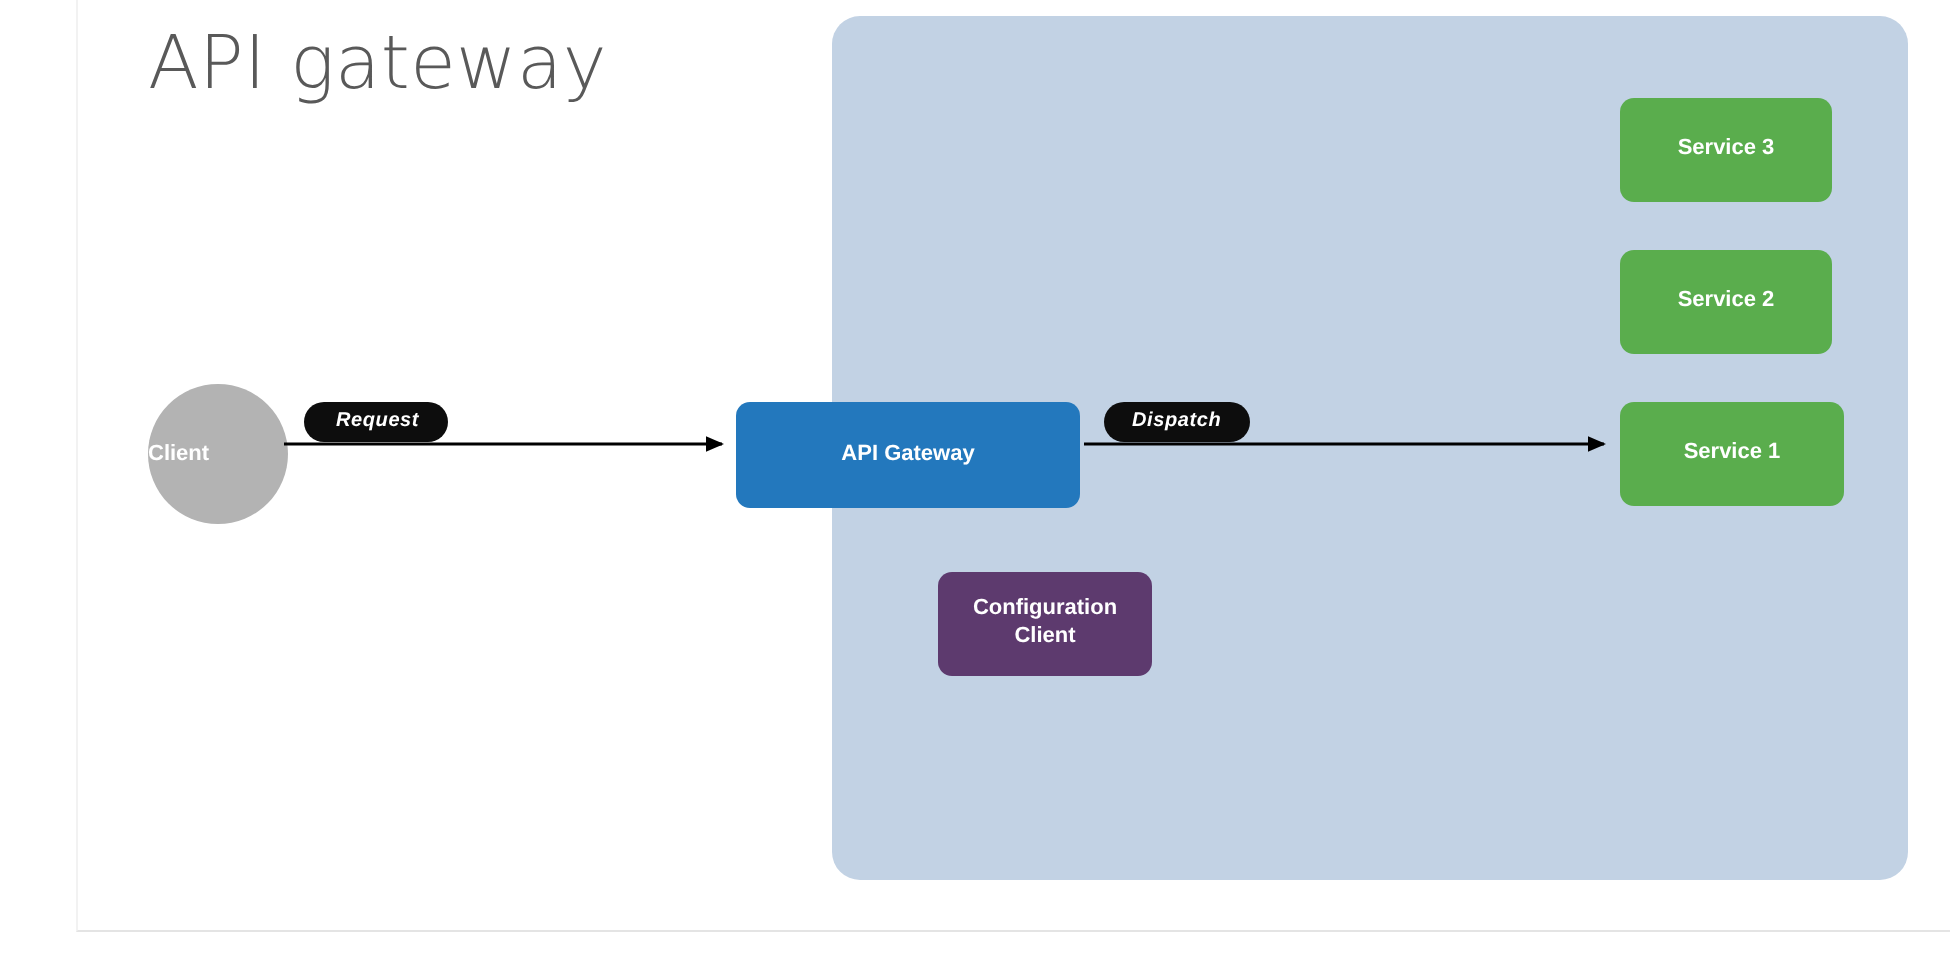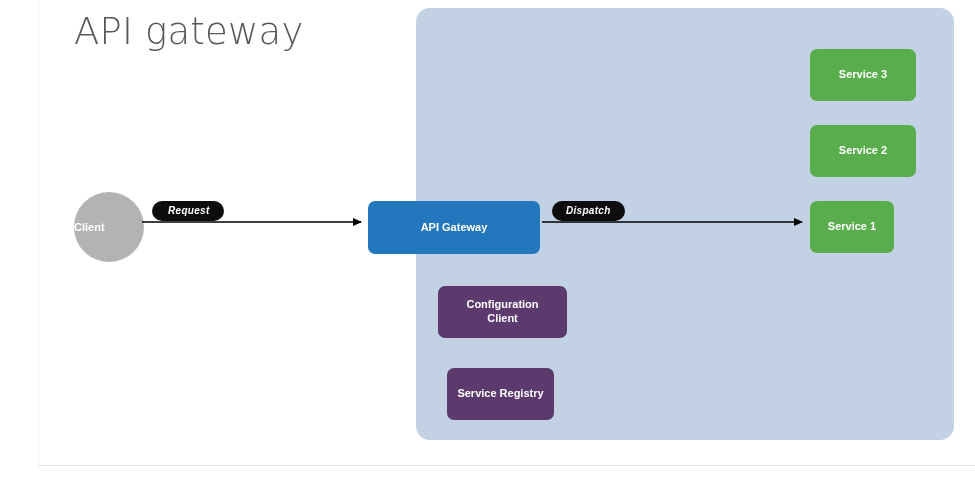--- a/index.html
+++ b/index.html
@@ -82,22 +82,22 @@
     display: flex;
     align-items: center;
     justify-content: flex-start;
     color: #ffffff;
     font-weight: bold;
     font-size: 11px;
   }
   #node-api-gateway { left: 334px; top: 201px; width: 172px; height: 53px; }
   #node-service-3   { left: 776px; top: 49px;  width: 106px; height: 52px; }
   #node-service-2   { left: 776px; top: 125px; width: 106px; height: 52px; }
-  #node-service-1   { left: 776px; top: 201px; width: 84px; height: 52px; }
-  #node-config-manager { left: 404px; top: 286px; width: 129px; height: 52px; }
+  #node-service-1   { left: 776px; top: 201px; width: 112px; height: 52px; }
+  #node-config-manager { left: 435px; top: 286px; width: 107px; height: 52px; }
   #node-service-registry { left: 413px; top: 368px; width: 107px; height: 52px; }
 
   
   .arrow-svg {
     position: absolute;
     overflow: visible;
   }
   #arrow-request { left: 108px; top: 214px; }
   #arrow-dispatch { left: 508px; top: 214px; }
 
@@ -194,18 +194,15 @@
     <span>Service 1</span>
   </div>
 
   <div class="node purple" id="node-config-manager">
     <span>
       <span>Configuration</span><br>
       <span>Client</span>
     </span>
   </div>
 
-  <div class="node purple" id="node-service-registry">
-    <span>Service Registry</span>
-  </div>
 
 
 </div>
 
 </body></html>

